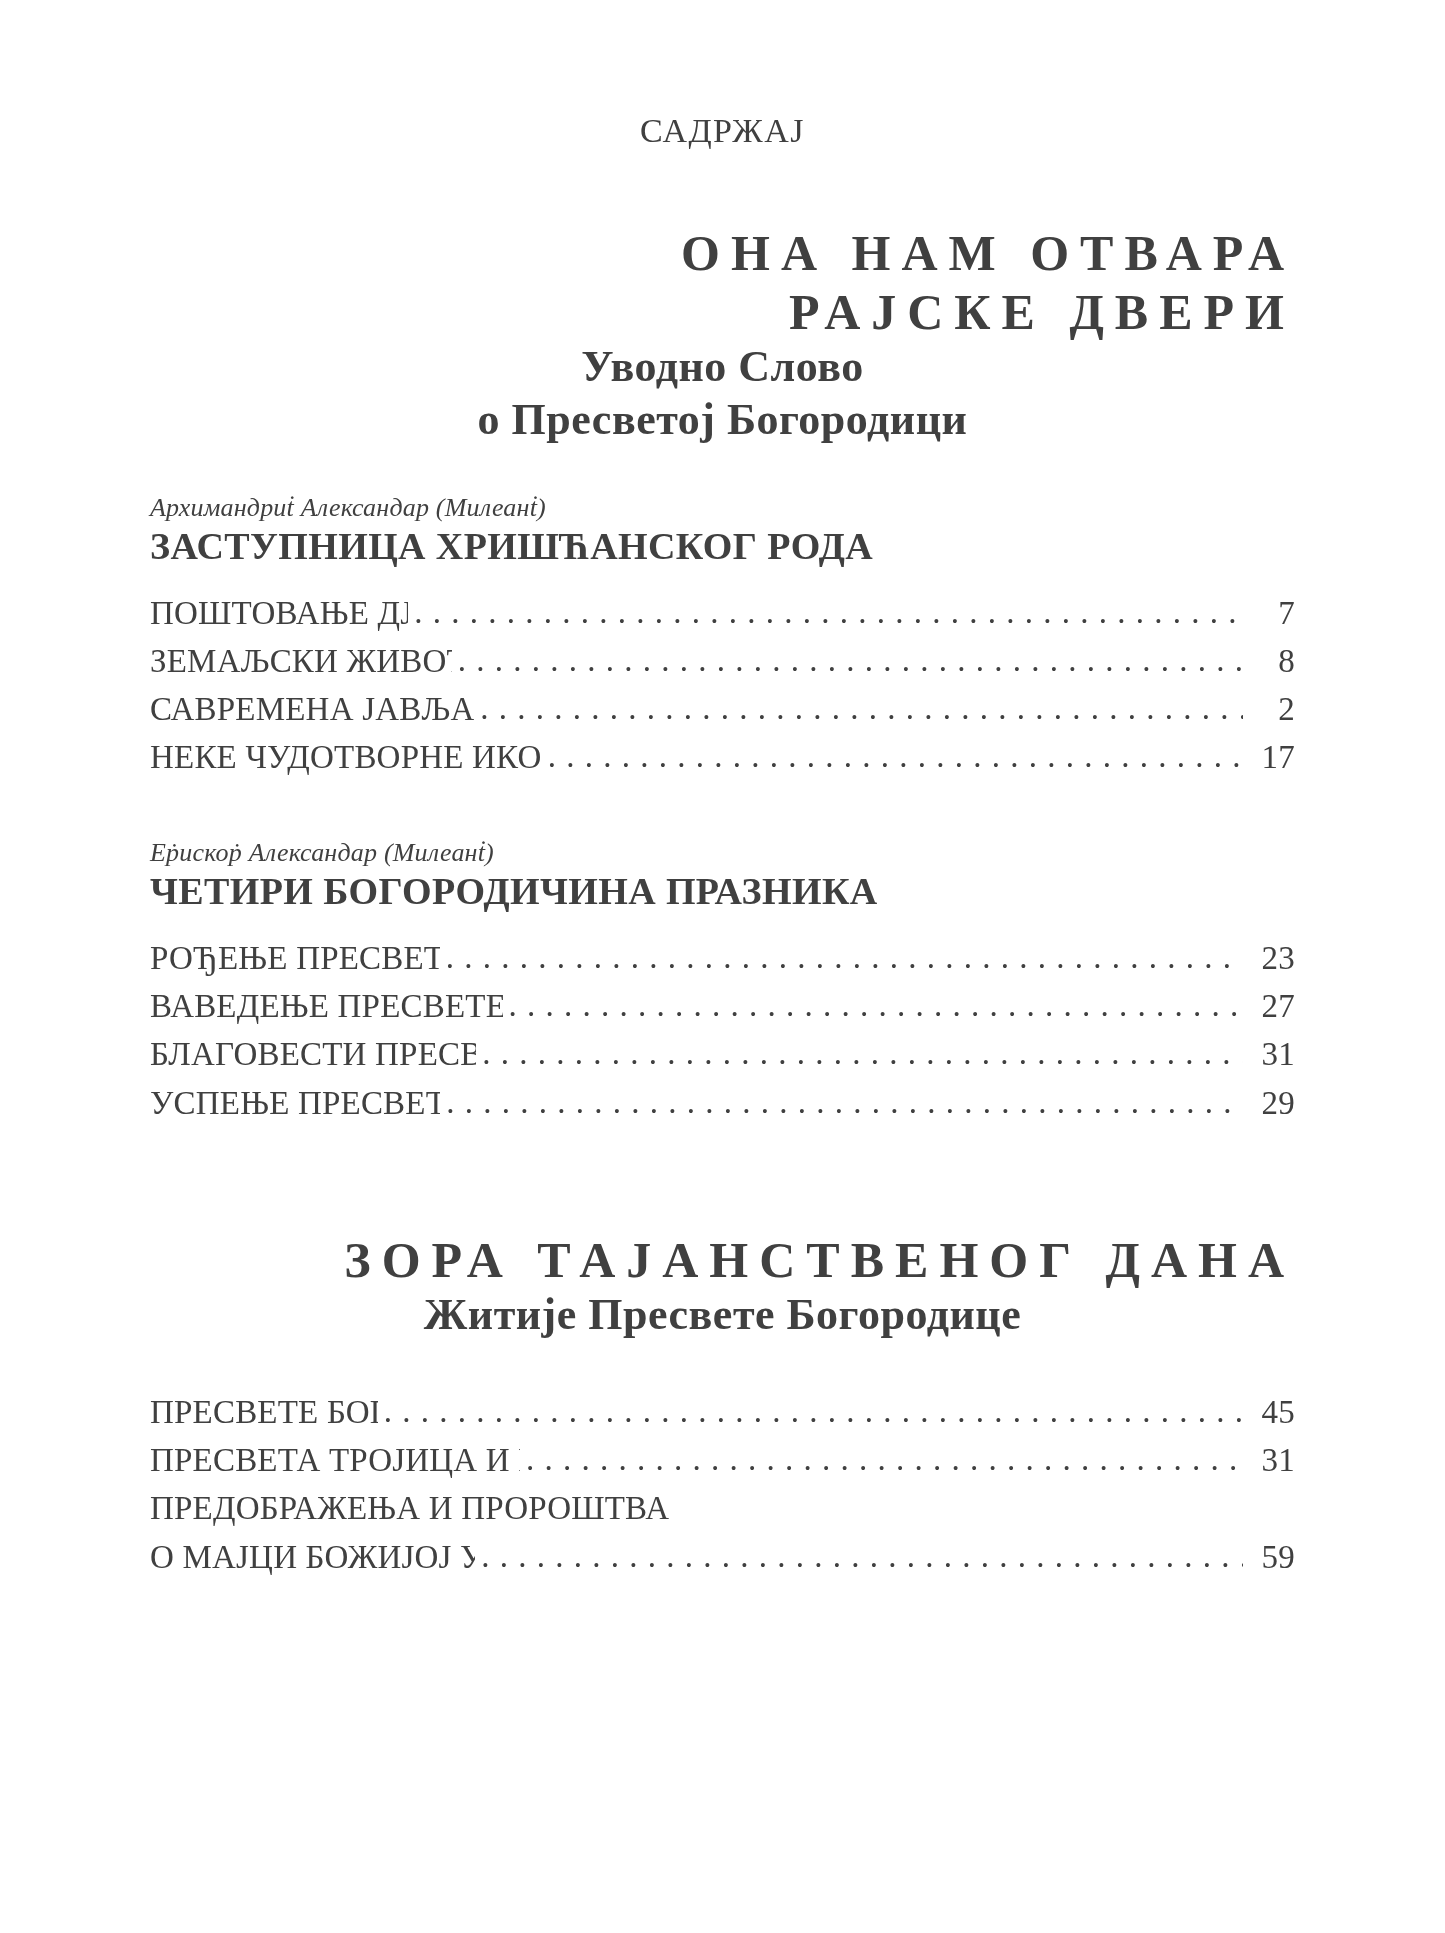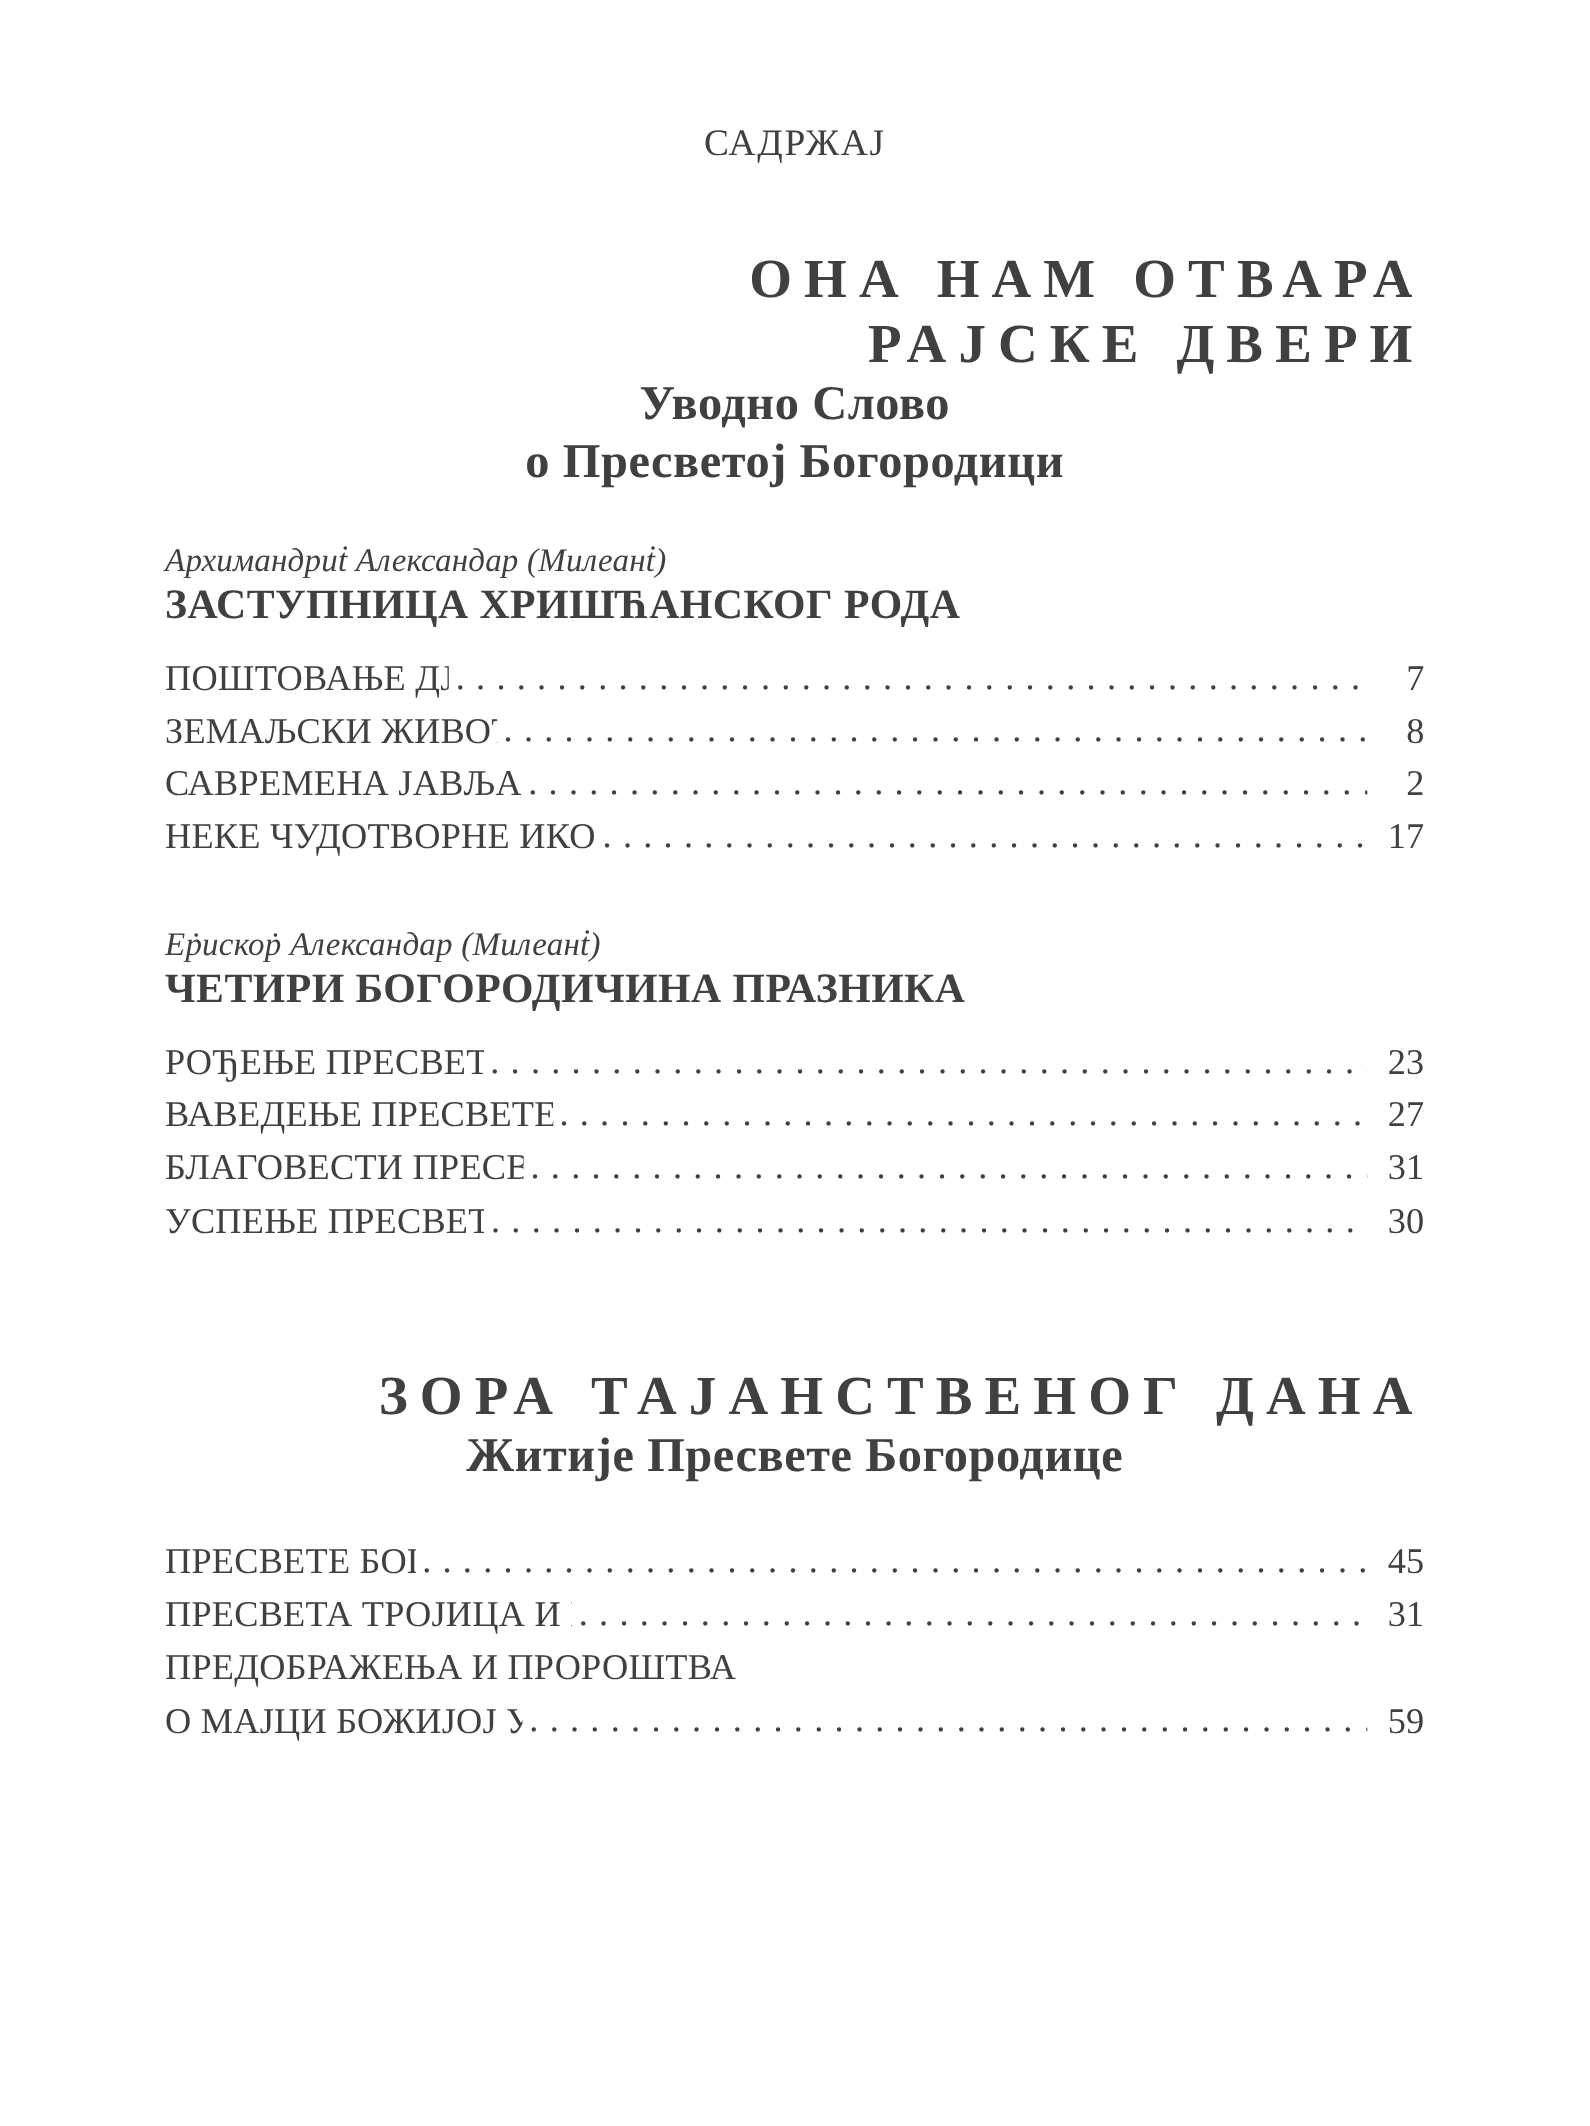--- a/index.html
+++ b/index.html
@@ -53,21 +53,21 @@
     font-size: 44px;
     line-height: 1.2;
     letter-spacing: 0.5px;
     font-family: "Liberation Serif", "DejaVu Serif", serif;
   }
   .part-sub .ln { display: block; }
 
   
   .author {
     font-style: italic;
-    font-size: 30px;
+    font-size: 26px;
     letter-spacing: 0.2px;
     margin: 0;
     padding: 0;
     font-family: "Liberation Serif", "DejaVu Serif", serif;
   }
 
   
   .work-title {
     font-weight: 700;
     font-size: 38px;
@@ -193,21 +193,21 @@
       <span class="toc-page">27</span>
     </div>
     <div class="toc-row">
       <span class="toc-label">БЛАГОВЕСТИ ПРЕСВЕТЕ ДЈЕВЕ МАРИЈЕ</span>
       <span class="toc-leader"></span>
       <span class="toc-page">31</span>
     </div>
     <div class="toc-row">
       <span class="toc-label">УСПЕЊЕ ПРЕСВЕТЕ БОГОРОДИЦЕ</span>
       <span class="toc-leader"></span>
-      <span class="toc-page">30</span>
+      <span class="toc-page">29</span>
     </div>
 
     <div class="sp-d"></div>
     <div class="sp-b"></div>
 
     <div class="part-title">
       <span class="ln">ЗОРА ТАЈАНСТВЕНОГ ДАНА</span>
     </div>
     <div class="part-sub">
       <span class="ln">Житије Пресвете Богородице</span>

